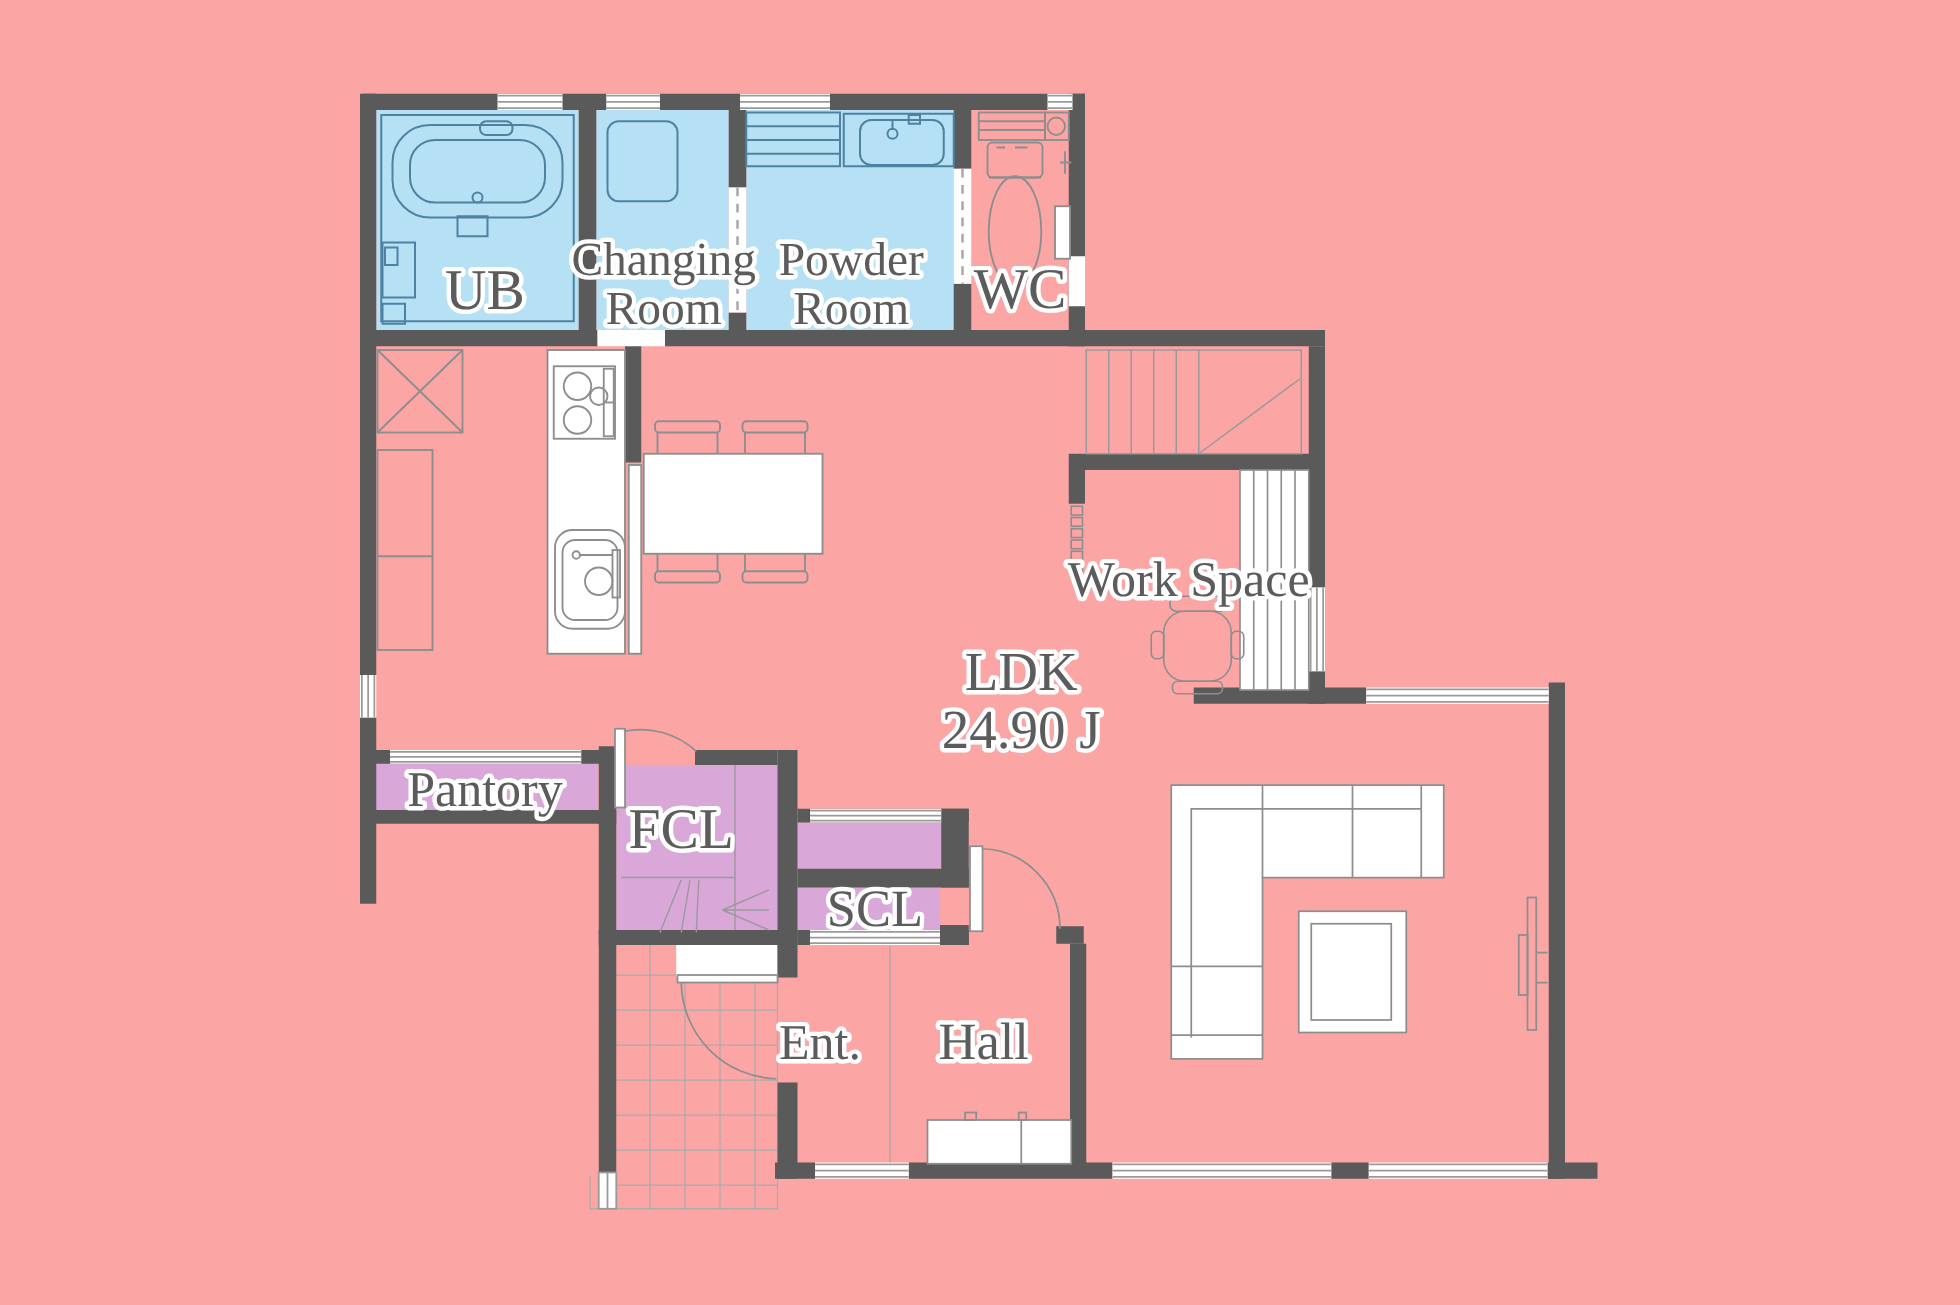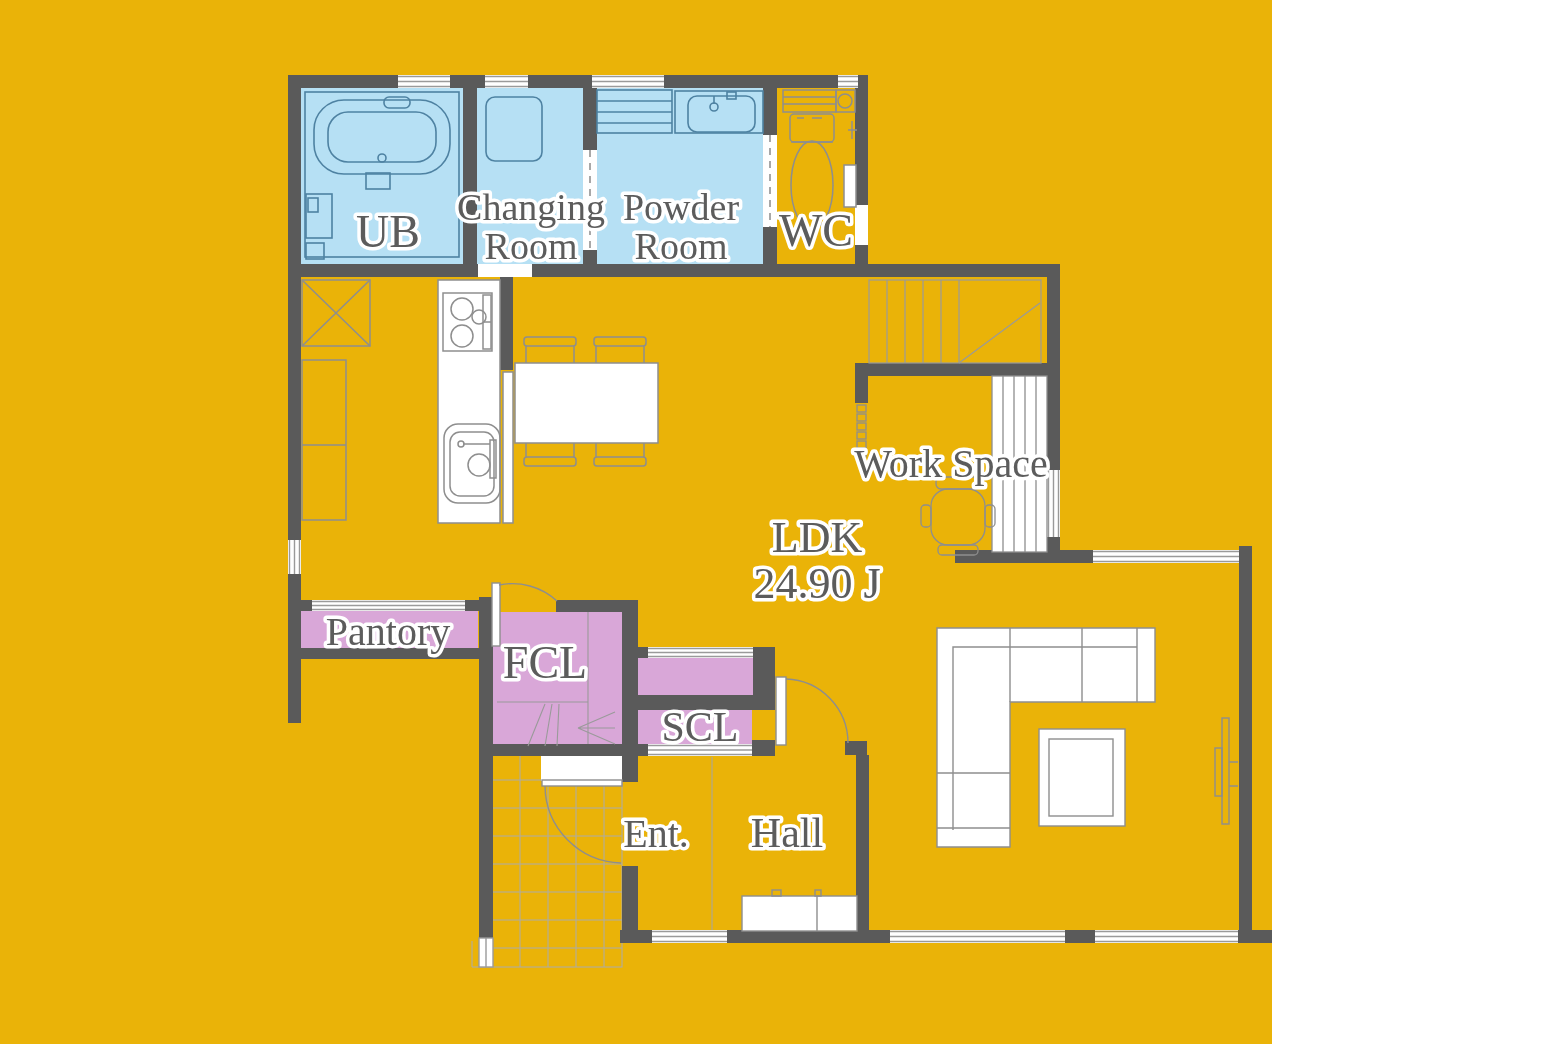--- a/index.html
+++ b/index.html
@@ -1,16 +1,16 @@
 <!DOCTYPE html>
 <html><head>
 <meta charset="utf-8">
 <style>
   html,body{margin:0;padding:0;background:#ffffff;}
-  #stage{position:relative;width:1272px;height:1044px;background:#eab308;overflow:hidden;}
+  #stage{position:relative;width:1568px;height:1044px;background:#fca5a5;overflow:hidden;}
   svg{display:block;}
   .label{font-family:"Liberation Serif","DejaVu Serif",serif;fill:#5C5C5C;
          paint-order:stroke;stroke:#ffffff;stroke-width:7px;stroke-linejoin:round;
          text-anchor:middle;}
   .sz46{font-size:46px;} .sz44{font-size:44px;} .sz42{font-size:42px;}
   .sz40{font-size:40px;} .sz38{font-size:38px;}
 </style>
 </head>
 <body>
 

